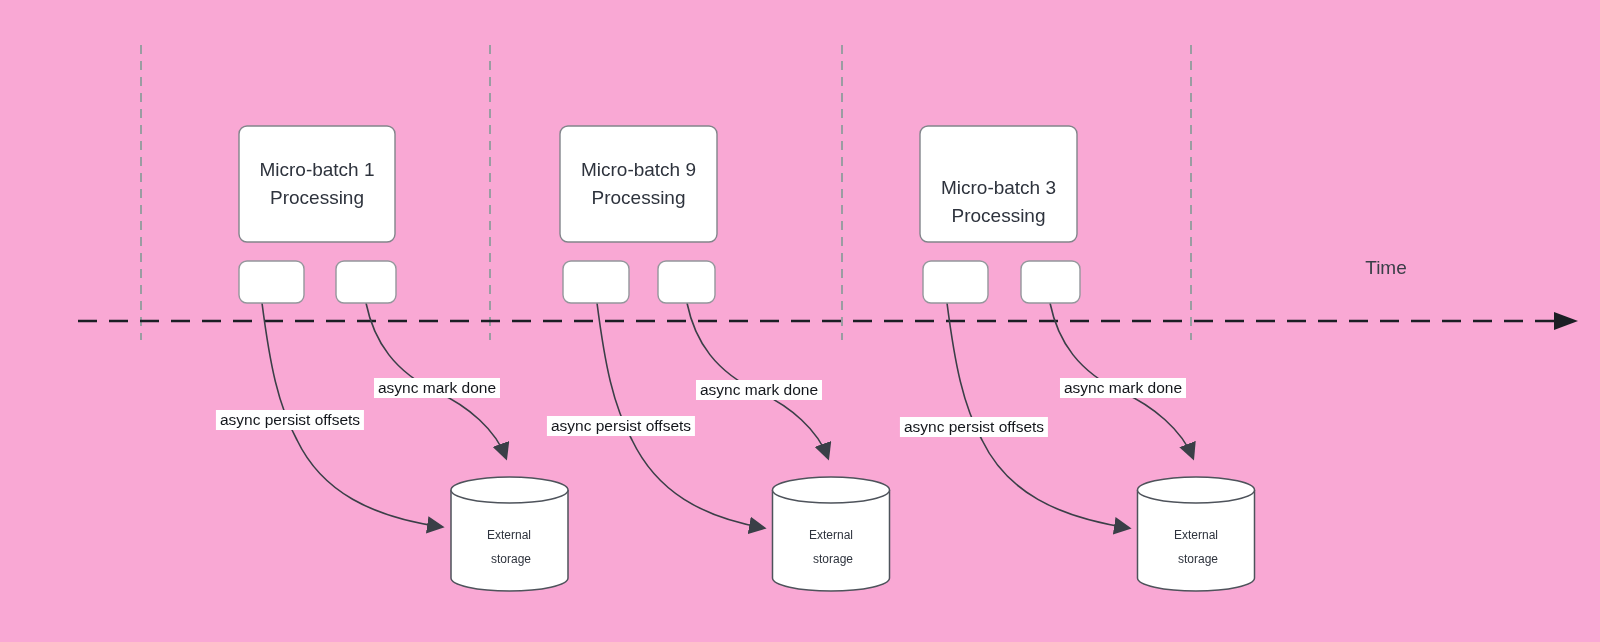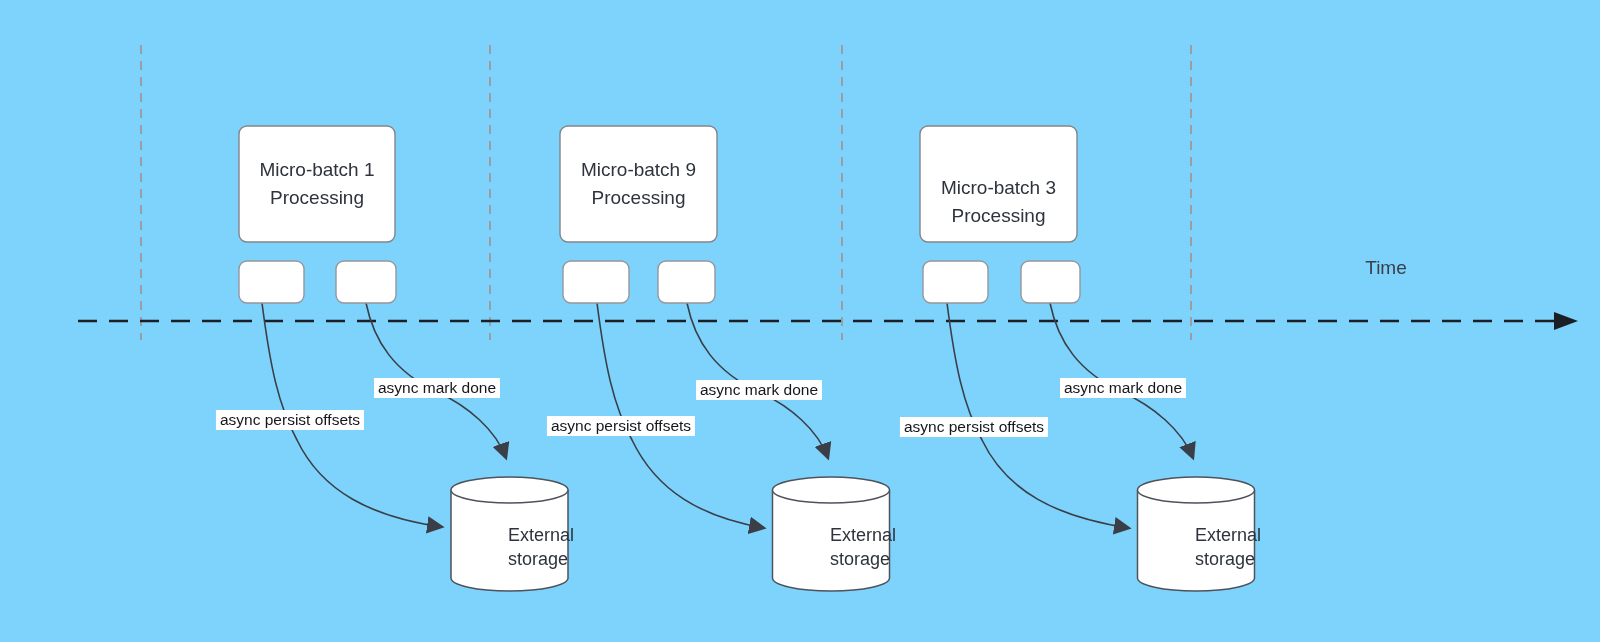--- a/index.html
+++ b/index.html
@@ -1,19 +1,19 @@
 <!DOCTYPE html>
 <html><head>
 <meta charset="utf-8">
 <style>
   html,body{margin:0;padding:0;background:#ffffff;}
   .canvas{
     position:relative;
     width:1600px;height:642px;
-    background:#7dd3fc;
+    background:#f9a8d4;
     font-family:"Liberation Sans", sans-serif;
     overflow:hidden;
   }
   .canvas svg{position:absolute;left:0;top:0;}
 
   .box-label{
     position:absolute;
     display:flex;flex-direction:column;
     align-items:center;justify-content:center;
     text-align:center;
@@ -25,24 +25,23 @@
     transform:translate(-50%,-50%);
     font-size:15.5px;font-weight:normal;
     color:#14171c;
     background:#ffffff;
     padding:1px 4px;
     white-space:nowrap;
   }
   .storage-label{
     position:absolute;
     transform:translate(-50%,0);
-    text-align:left;
-    font-size:18px;line-height:24px;
+    text-align:right;
+    font-size:12px;line-height:24px;
     color:#2e333d;
-    margin-left:32px;
   }
   .time-label{
     position:absolute;
     transform:translate(-50%,-50%);
     font-size:19px;
     color:#3a3f48;
     text-align:center;
   }
 
   .node{fill:#ffffff;stroke:#82858b;stroke-width:1.4;}

